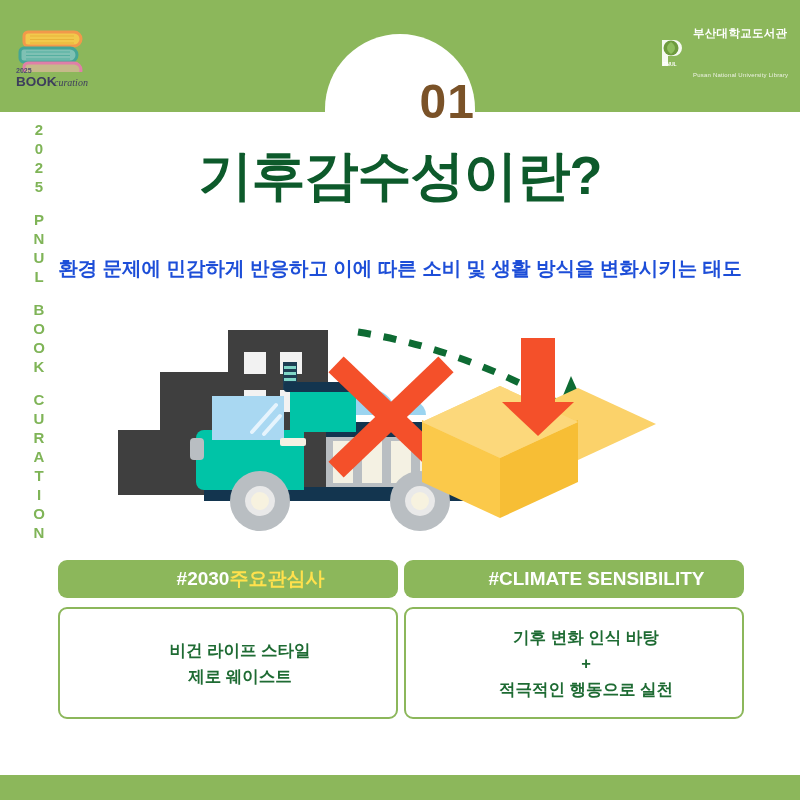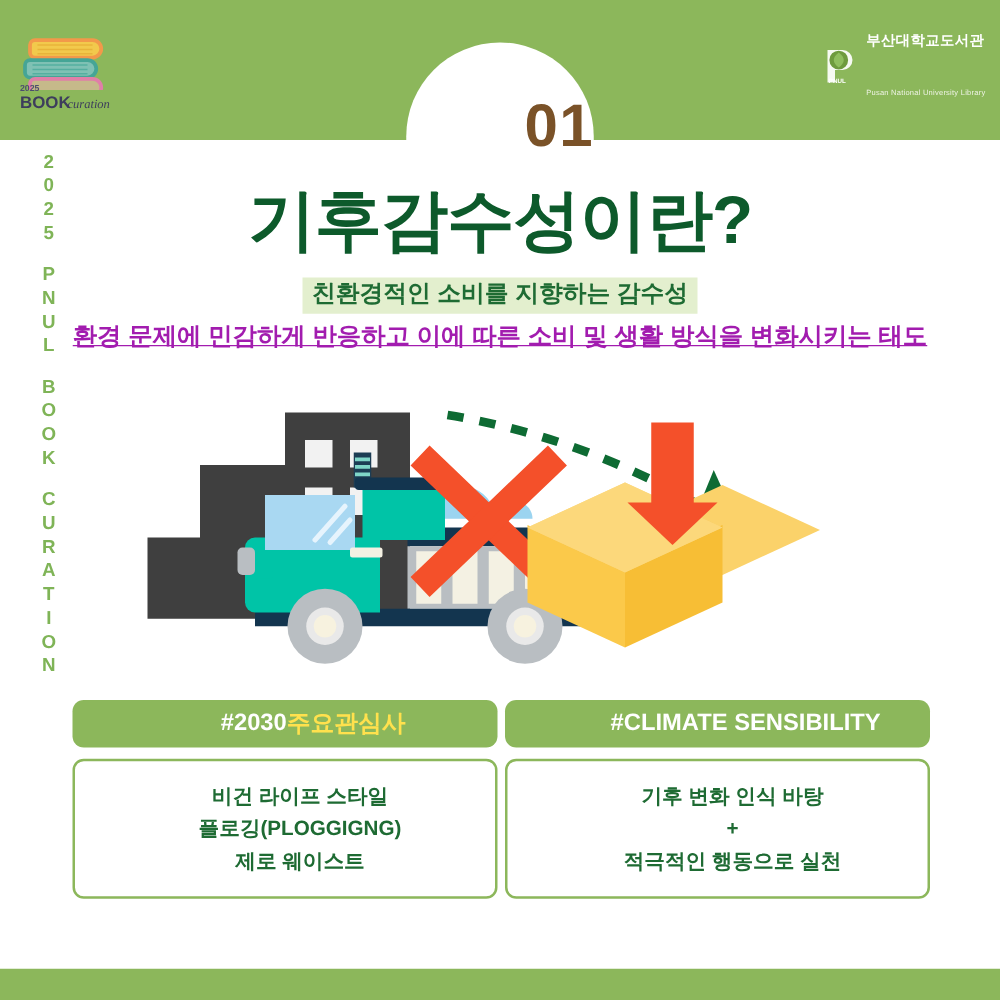--- a/index.html
+++ b/index.html
@@ -68,21 +68,21 @@
   .sub1-wrap{position:absolute;left:0;top:222px;width:800px;text-align:center;}
   .sub1{
     display:inline-block;
     background:#E3EFCE;
     font-size:19px;font-weight:bold;color:#1E6B33;
     padding:2px 8px 3px;
     line-height:1.25;
   }
   .sub2{
     position:absolute;left:0;top:255px;width:800px;text-align:center;
-    font-size:19.5px;font-weight:bold;color:#a21caf;text-decoration:underline;
+    font-size:19.5px;font-weight:bold;color:#1d4ed8;
   }
 
   
   .illo{position:absolute;left:100px;top:310px;width:620px;height:230px;}
 
   
   .panel{position:absolute;width:340px;}
   .panel.left{left:58px;top:560px;}
   .panel.right{left:404px;top:560px;}
   .panel-head{
@@ -179,23 +179,20 @@
         <span>A</span>
         <span>T</span>
         <span>I</span>
         <span>O</span>
         <span>N</span>
     </div>
   </div>
 
   <div class="title">기후감수성이란?</div>
 
-  <div class="sub1-wrap">
-    <span class="sub1">친환경적인 소비를 지향하는 감수성</span>
-  </div>
   <div class="sub2">환경 문제에 민감하게 반응하고 이에 따른 소비 및 생활 방식을 변화시키는 태도</div>
 
   <div class="illo">
     <svg width="620" height="230" viewBox="0 0 620 230">
 
       <g fill="#3F3F3F">
         <rect x="18" y="120" width="42" height="65"></rect>
         <rect x="60" y="62" width="68" height="123"></rect>
         <rect x="128" y="20" width="100" height="165"></rect>
       </g>
@@ -287,21 +284,20 @@
     </svg>
   </div>
 
   <div class="panel left">
     <div class="panel-head">
       <span>#2030 </span>
         <span class="hl">주요관심사</span>
     </div>
     <div class="panel-body">
       <div>비건 라이프 스타일</div>
-      <div>플로깅(PLOGGIGNG)</div>
       <div>제로 웨이스트</div>
     </div>
   </div>
 
   <div class="panel right">
     <div class="panel-head">
       <span>#CLIMATE SENSIBILITY</span>
     </div>
     <div class="panel-body">
       <div>기후 변화 인식 바탕</div>

